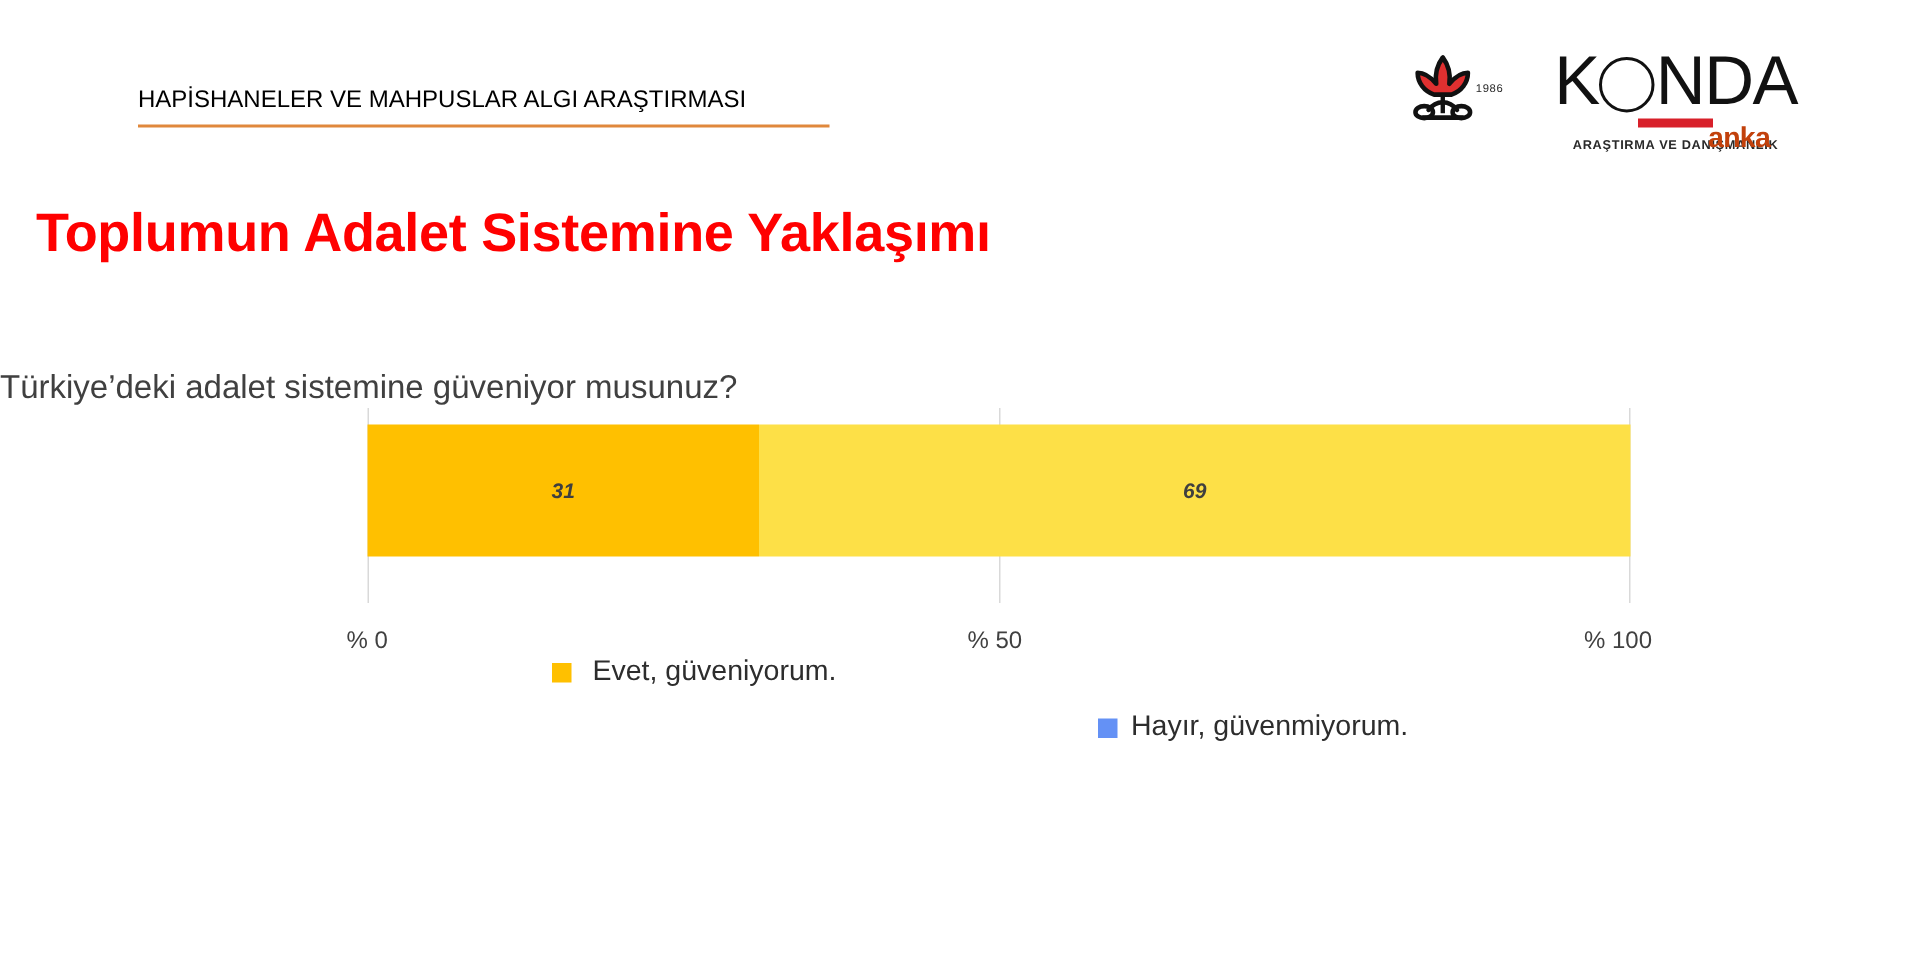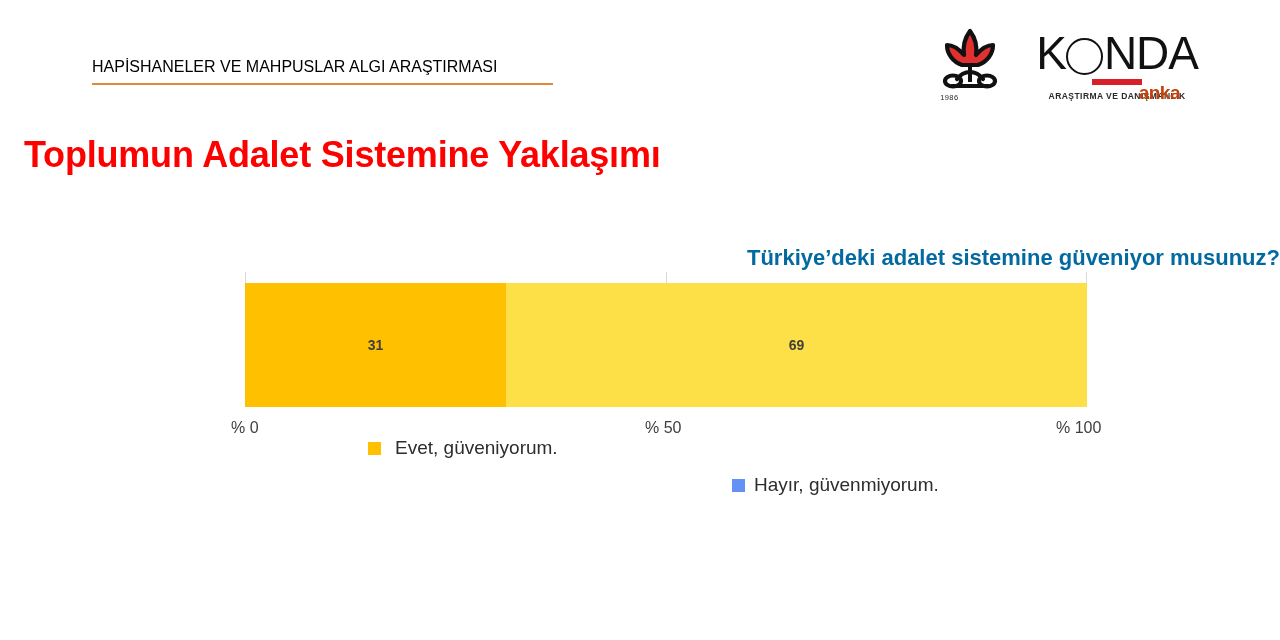--- a/index.html
+++ b/index.html
@@ -33,22 +33,22 @@
   #logo-group {
     position: absolute;
     right: 82px;
     top: 24px;
     display: flex;
     align-items: flex-start;
     gap: 34px;
   }
   #tulip-logo {
     display: flex;
-    flex-direction: column;
-    align-items: flex-start;
+    flex-direction: row;
+    align-items: center;
     width: 62px;
   }
   #tulip-logo-year {
     font-size: 7.5px;
     color: #2b2b2b;
     margin-top: 1px;
     letter-spacing: .4px;
   }
   #konda-logo {
     position: relative;
@@ -115,24 +115,24 @@
     font-weight: bold;
     color: #FF0000;
     letter-spacing: -.2px;
     padding-left: 24px;
   }
   #chart-subtitle {
     position: absolute;
     left: 0;
     right: 0;
     top: 245px;
-    text-align: right;
+    text-align: left;
     font-size: 22px;
-    font-weight: bold;
-    color: #0369a1;
+    font-weight: normal;
+    color: #404040;
   }
 
   
   #chart-area {
     position: absolute;
     left: 245px;
     top: 272px;
     width: 842px;
     height: 130px;
   }
@@ -145,22 +145,23 @@
   }
   #gridline-0   { left: 0; }
   #gridline-50  { left: 421px; }
   #gridline-100 { left: 841px; }
 
   #stacked-bar {
     position: absolute;
     left: 0;
     top: 11px;
     width: 842px;
-    height: 124px;
-    display: flex;
+    height: 88px;
+    display: flex;
+    font-style: italic;
   }
   .bar-segment {
     position: relative;
     display: flex;
     align-items: center;
     justify-content: center;
   }
   .bar-value {
     font-size: 14px;
     font-weight: bold;

